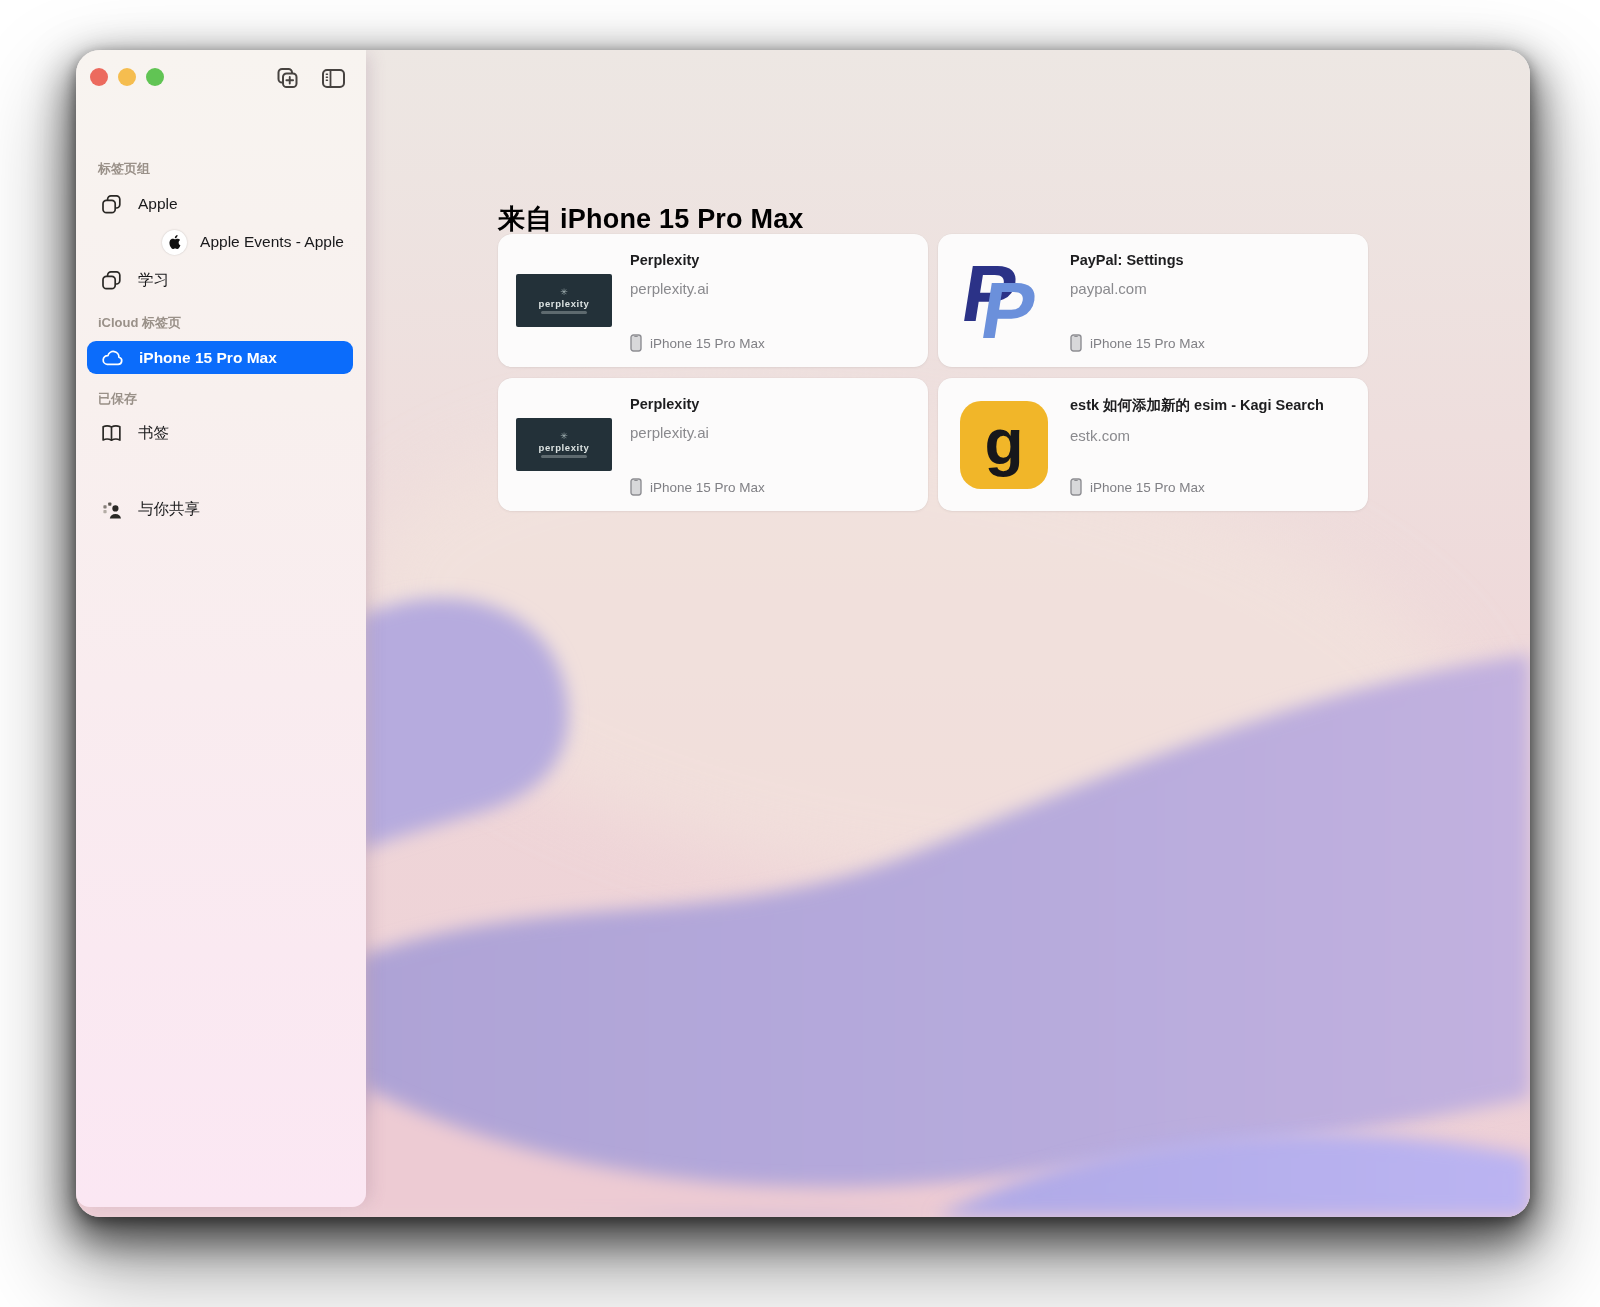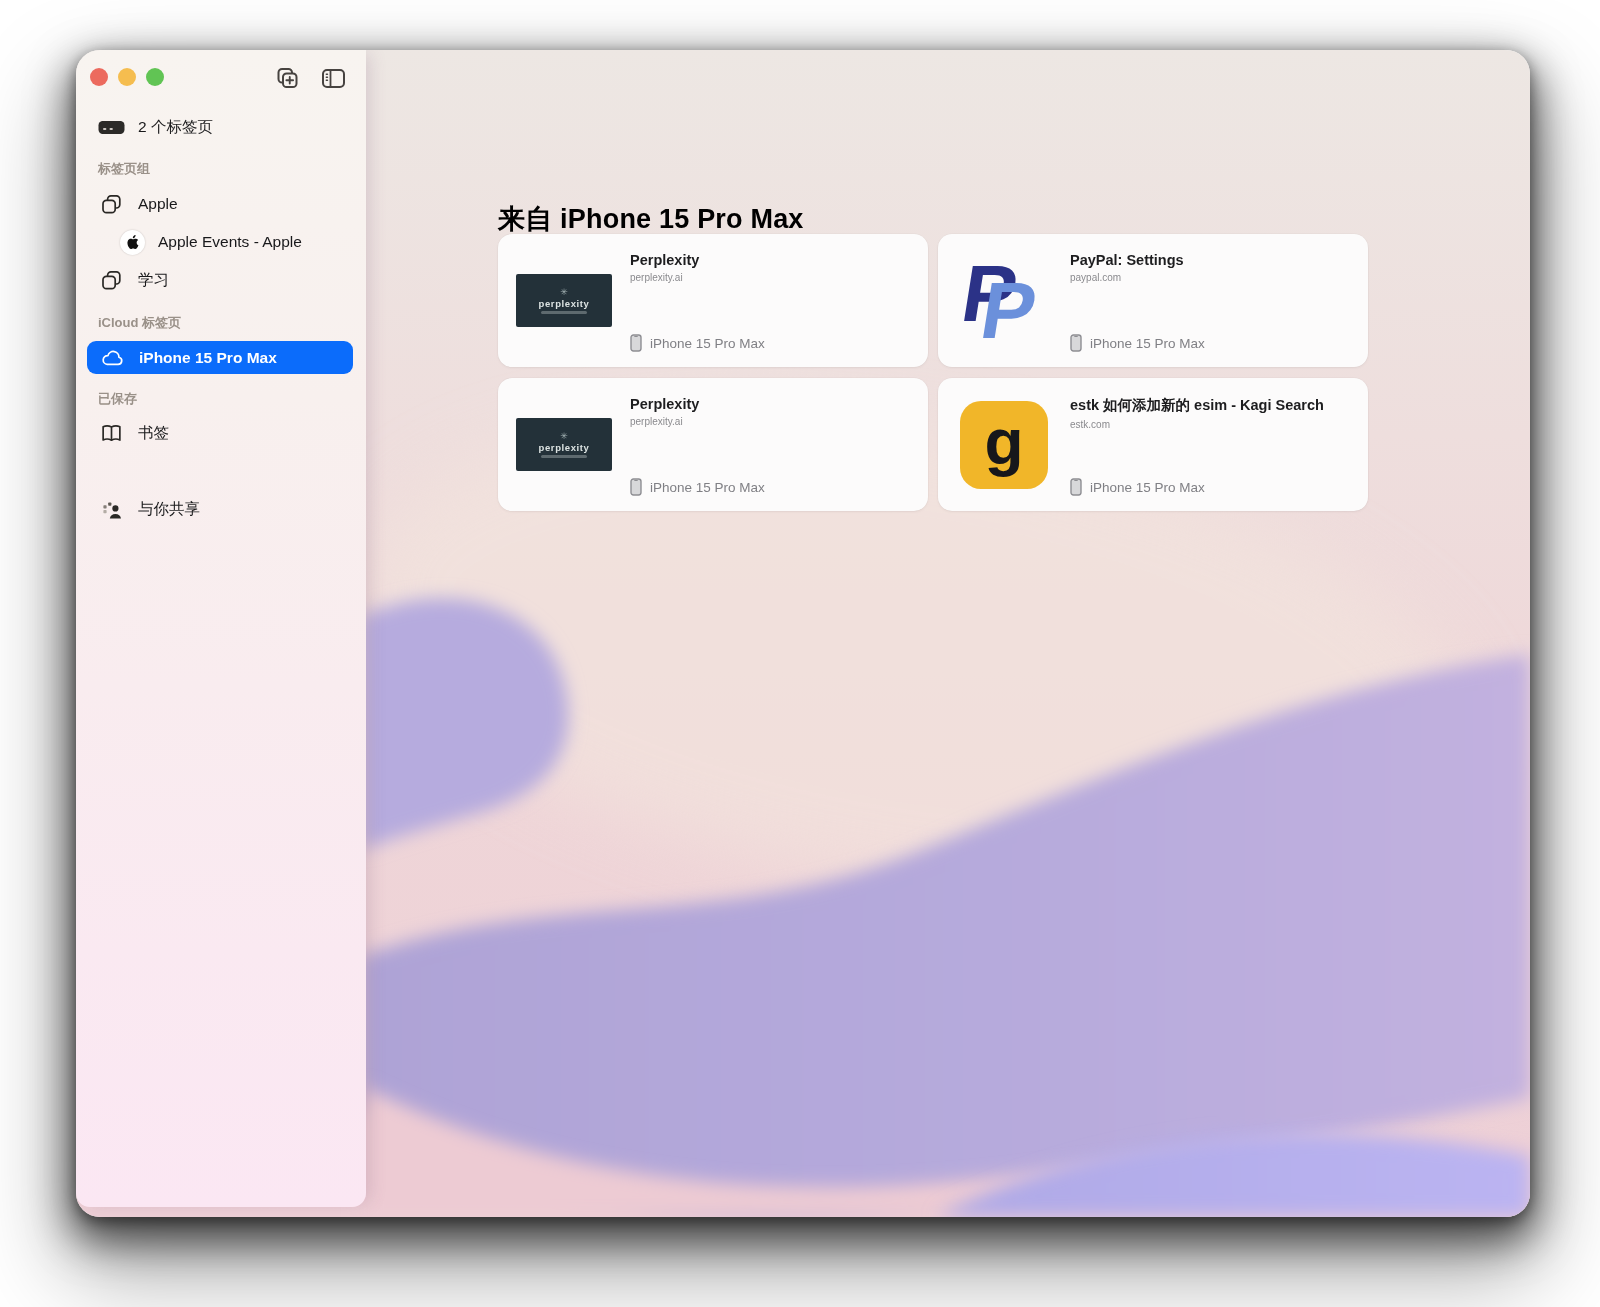--- a/index.html
+++ b/index.html
@@ -16,21 +16,21 @@
 
   
   .main{position:absolute;left:290px;top:0;right:0;bottom:0;}
   .page-title{position:absolute;left:132px;top:133px;font-size:27px;font-weight:700;color:#000000;letter-spacing:.2px;}
   .cards{position:absolute;left:132px;top:184px;display:grid;grid-template-columns:430px 430px;grid-auto-rows:133px;gap:11px 10px;}
   .card{background:#FCFBFB;border-radius:14px;display:flex;overflow:hidden;
         box-shadow:0 0 0 .5px rgba(0,0,0,.03),0 1px 3px rgba(0,0,0,.05);cursor:default;}
   .card-icon{width:132px;flex:0 0 132px;display:flex;align-items:center;justify-content:center;}
   .card-body{flex:1;display:flex;flex-direction:column;padding:18px 14px 15px 0;min-width:0;}
   .card-title{font-size:14.5px;font-weight:700;color:#1D1D1F;white-space:nowrap;overflow:hidden;text-overflow:ellipsis;}
-  .card-url{font-size:10px;color:#8A8A8E;margin-top:4px;}
+  .card-url{font-size:15px;color:#8A8A8E;margin-top:12px;}
   .card-device{margin-top:auto;display:flex;align-items:center;gap:8px;font-size:13.5px;color:#808085;}
 
   
   .pplx{width:96px;height:53px;background:#233139;border-radius:2px;display:flex;flex-direction:column;
         align-items:center;justify-content:center;gap:2.5px;}
   .pplx-glyph{color:#A3B2B4;font-size:9px;line-height:1;}
   .pplx-word{color:#DCE3E2;font-size:9.5px;letter-spacing:.6px;line-height:1;font-weight:600;}
   .pplx-sub{width:46px;height:2.5px;background:rgba(220,227,226,.32);border-radius:1.5px;}
 
   
@@ -57,21 +57,21 @@
   .light.zoom{background:#61C454;}
   .tb-btn{position:absolute;top:14px;width:28px;height:28px;display:flex;align-items:center;justify-content:center;
           background:none;border:none;padding:0;cursor:default;}
   .tb-newgroup{left:197px;}
   .tb-toggle{left:243px;}
 
   .side-row{position:absolute;left:0;right:0;height:36px;display:flex;align-items:center;gap:13px;
             padding-left:22px;font-size:15.5px;color:#19191B;cursor:default;}
   .side-row .ic{width:27px;flex:0 0 27px;display:flex;align-items:center;justify-content:center;}
   .side-header{position:absolute;left:22px;right:10px;font-size:13px;font-weight:600;color:#9A9189;}
-  .row-indent{padding-left:44px;}
+  .row-indent{padding-left:64px;justify-content:center;}
   .side-row.selected{left:11px;right:13px;height:33px;border-radius:9px;background:#0B6CFB;color:#fff;
                      font-weight:600;padding-left:12px;}
   .apple-badge{width:25px;height:25px;border-radius:50%;background:#fff;display:flex;align-items:center;
                justify-content:center;box-shadow:0 0 2px rgba(0,0,0,.2);}
 </style>
 </head>
 <body>
 
 <div class="stage">
   <div class="window">
@@ -215,30 +215,20 @@
       <button class="tb-btn tb-toggle">
         <svg width="27" height="27" viewBox="0 0 27 27">
           <rect x="3" y="5" width="21" height="17" rx="4" fill="none" stroke="#474340" stroke-width="2"></rect>
           <line x1="10.5" y1="5.8" x2="10.5" y2="21.2" stroke="#474340" stroke-width="1.8"></line>
           <rect x="5.6" y="8.4" width="2.6" height="1.5" rx="0.7" fill="#474340"></rect>
           <rect x="5.6" y="11.4" width="2.6" height="1.5" rx="0.7" fill="#474340"></rect>
           <rect x="5.6" y="14.4" width="2.6" height="1.5" rx="0.7" fill="#474340"></rect>
         </svg>
       </button>
 
-      <div class="side-row" style="top:59px;">
-        <span class="ic">
-          <svg width="27" height="15" viewBox="0 0 27 15">
-            <rect x="0.5" y="1" width="26" height="13" rx="4.2" fill="#2C2A28"></rect>
-            <rect x="5" y="8" width="3.4" height="2" rx="1" fill="#CFC9C4"></rect>
-            <rect x="11.5" y="8" width="3.4" height="2" rx="1" fill="#CFC9C4"></rect>
-          </svg>
-        </span>
-        <span>2 个标签页</span>
-      </div>
 
       <div class="side-header" style="top:110px;">标签页组</div>
 
       <div class="side-row" style="top:136px;align-items:center;">
         <span class="ic">
           <svg width="23" height="23" viewBox="0 0 23 23">
             <rect x="7.6" y="2.8" width="12.2" height="12.2" rx="3.4" fill="none" stroke="#2A2825" stroke-width="1.7"></rect>
             <rect x="3" y="7.4" width="12.2" height="12.2" rx="3.4" fill="#F8F1EE" stroke="#2A2825" stroke-width="1.7"></rect>
           </svg>
         </span>

